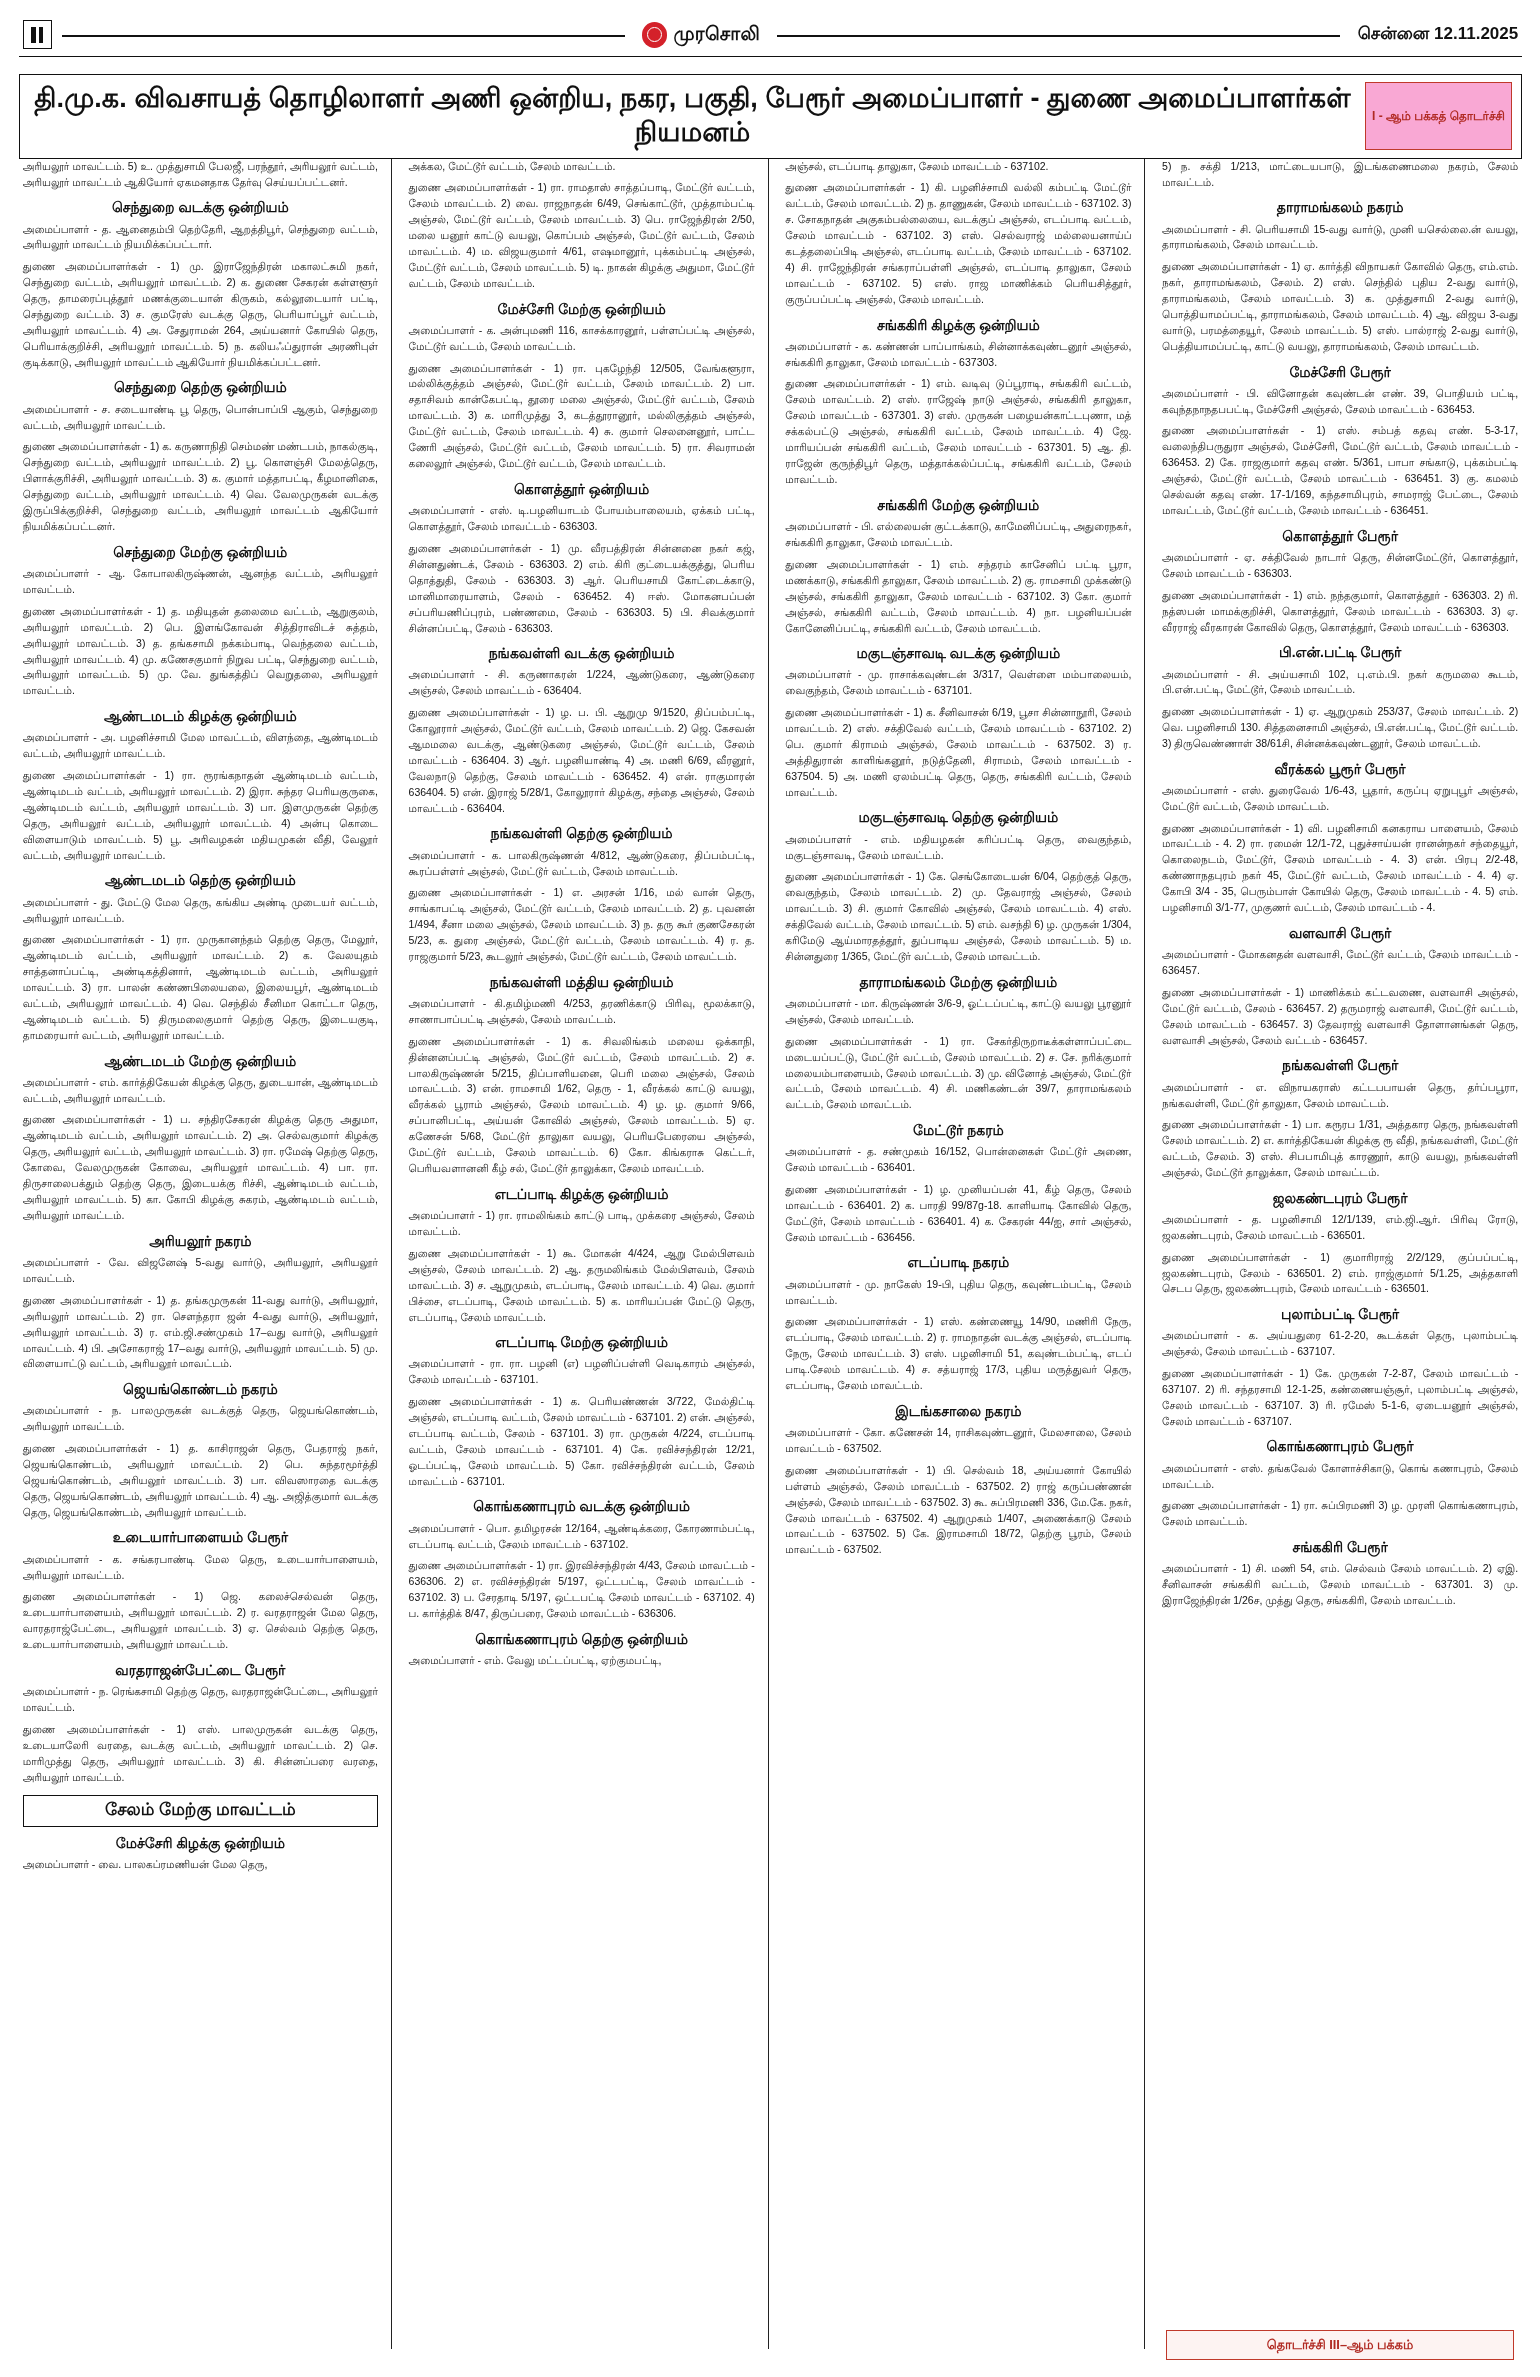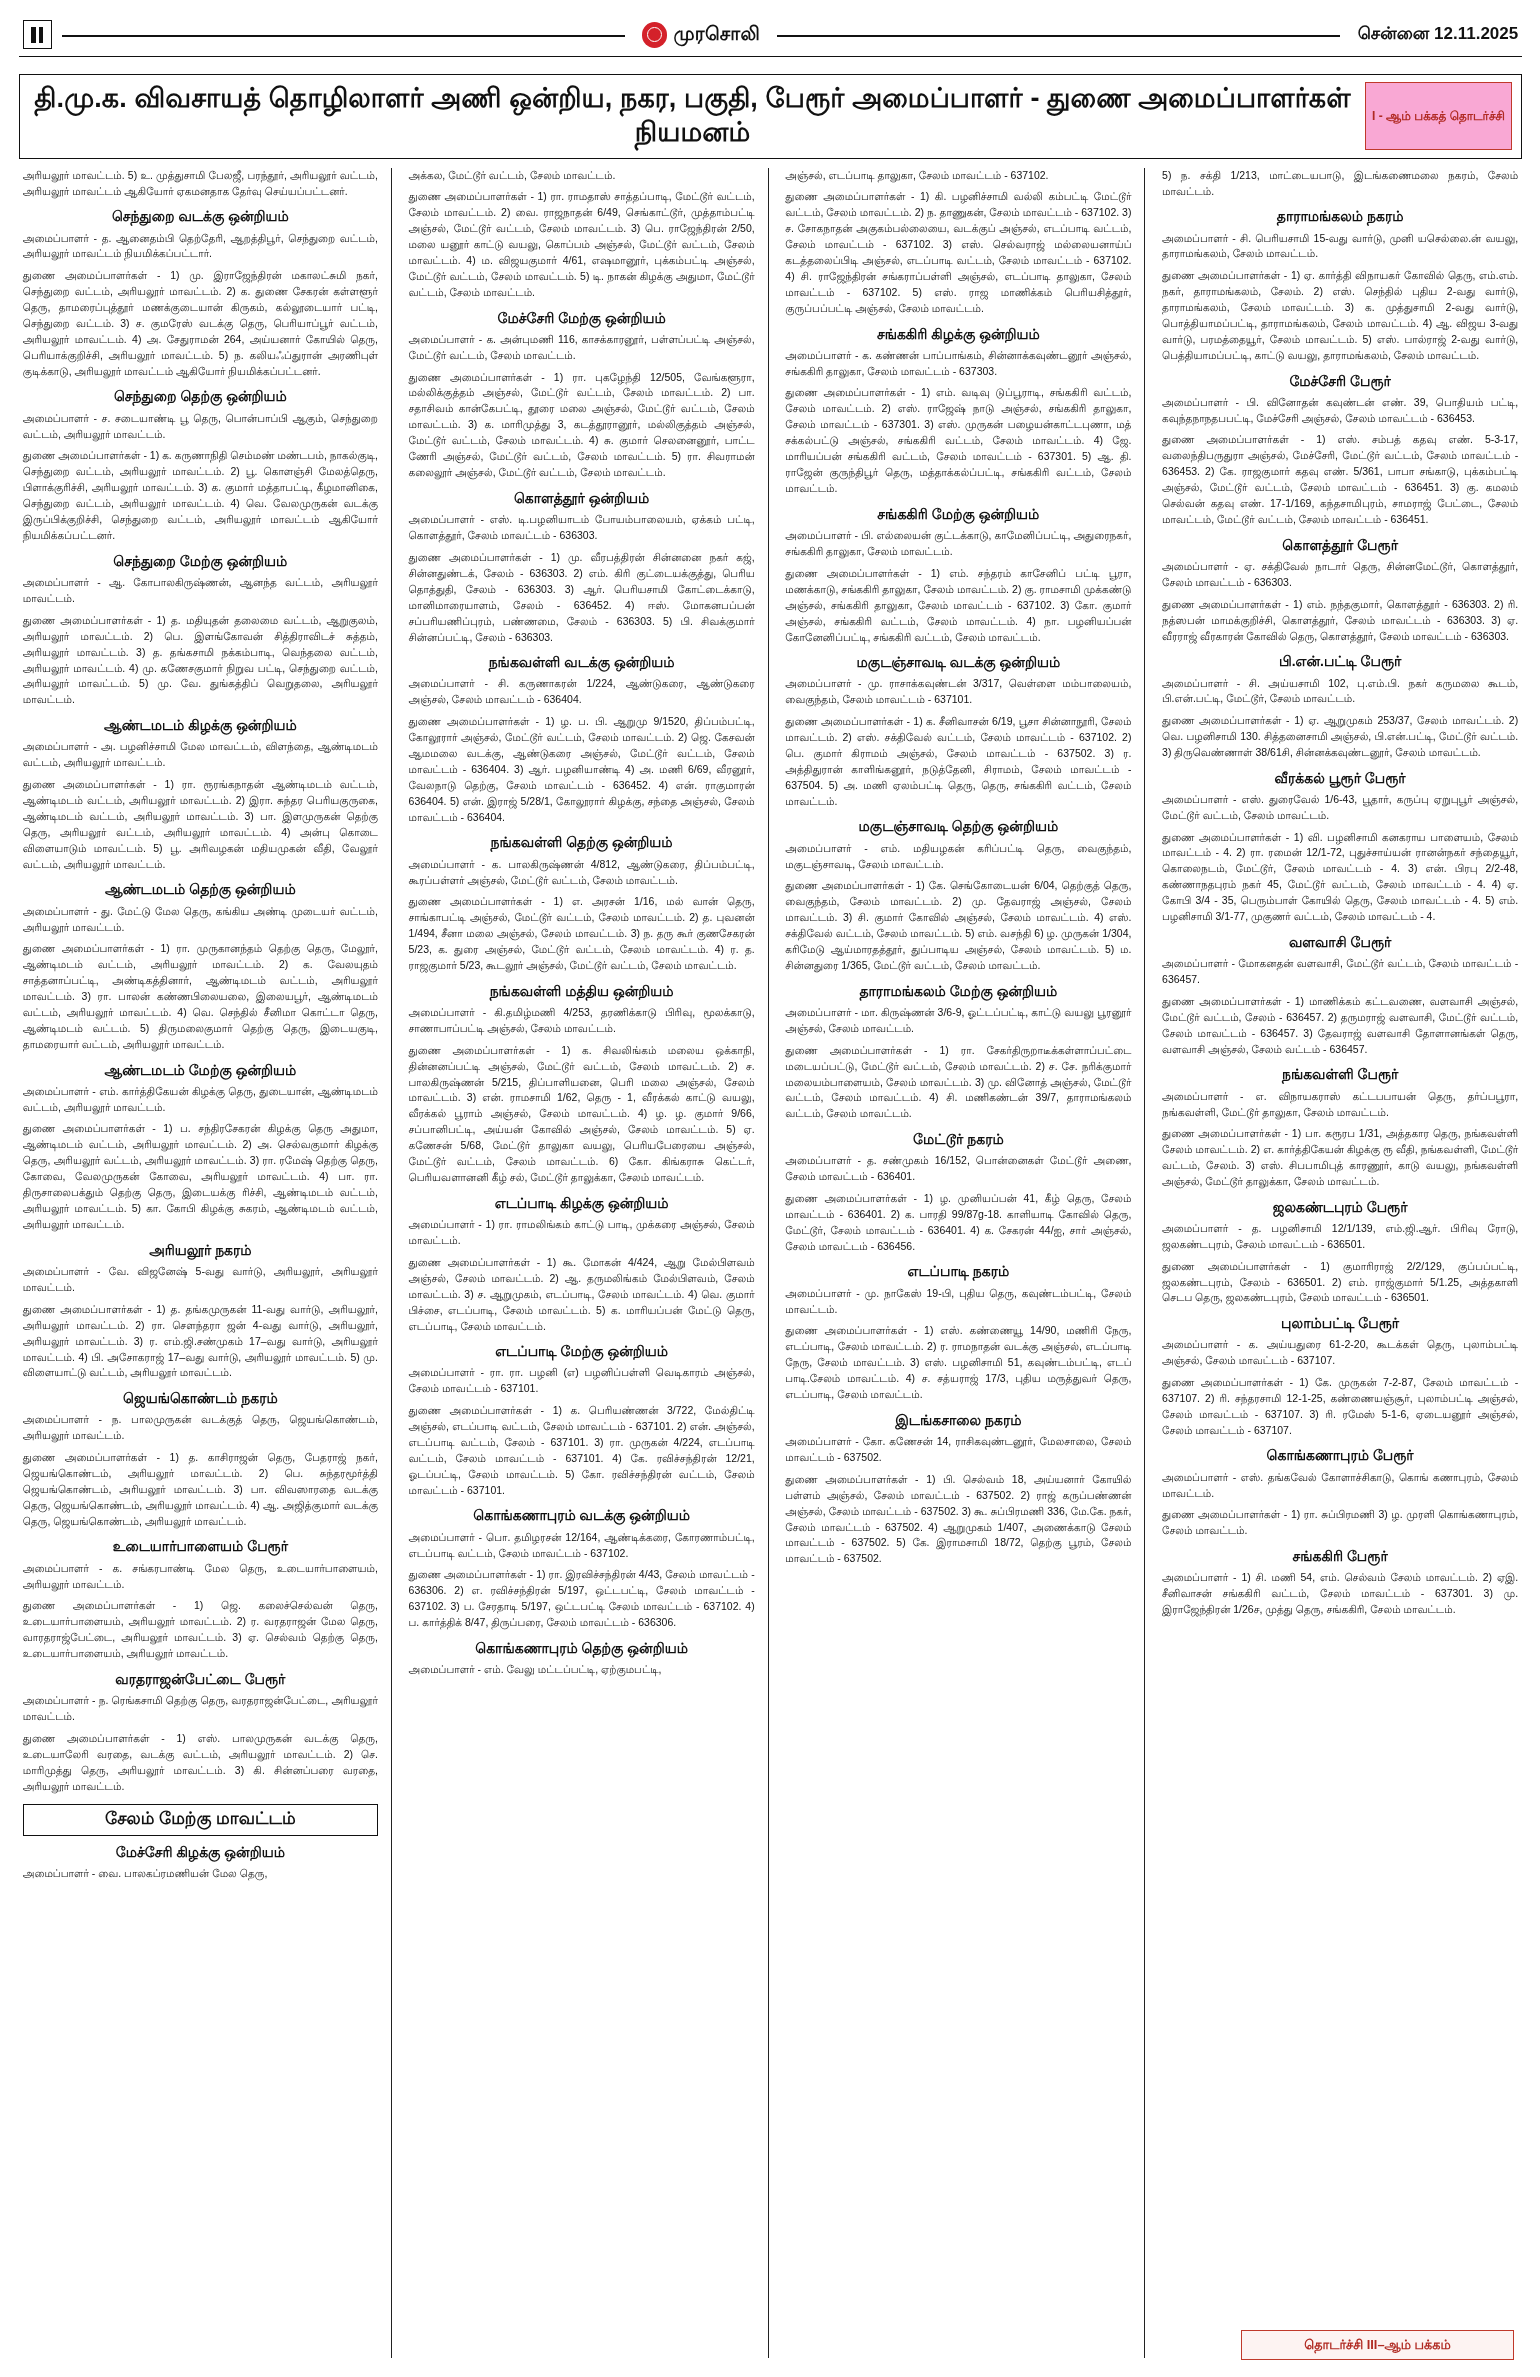--- a/index.html
+++ b/index.html
@@ -94,21 +94,20 @@
     color: #b02a22;
     font-size: 12px;
     font-weight: 700;
     line-height: 1.5;
     text-align: center;
     display:flex; flex-direction:column; align-items:center; justify-content:center;
     padding: 3.8px 5.1px;
   }
   
   .columns {
-    margin-top: 9px;
     display: grid;
     grid-template-columns: repeat(4, 1fr);
     column-gap: 4px;
     height: 2190px;
   }
   .col {
     padding: 0 12.8px;
     border-right: 1.3px solid #222;
     overflow: hidden;
   }
@@ -138,21 +137,21 @@
     font-size: 17px;
     font-weight: 700;
     padding: 4.5px 2.6px;
     margin: 9px 0 6.4px 0;
     color: #111;
   }
   .footer-badge {
     position: absolute;
     right: 27px;
     bottom: 16.6px;
-    width: 273px;
+    width: 348px;
     border: 1.3px solid #c0392b;
     background: #fdf3f2;
     color: #b02a22;
     font-size: 12.8px;
     font-weight: 700;
     text-align: center;
     padding: 5.7px 3.8px;
   }
 </style>
 </head>

